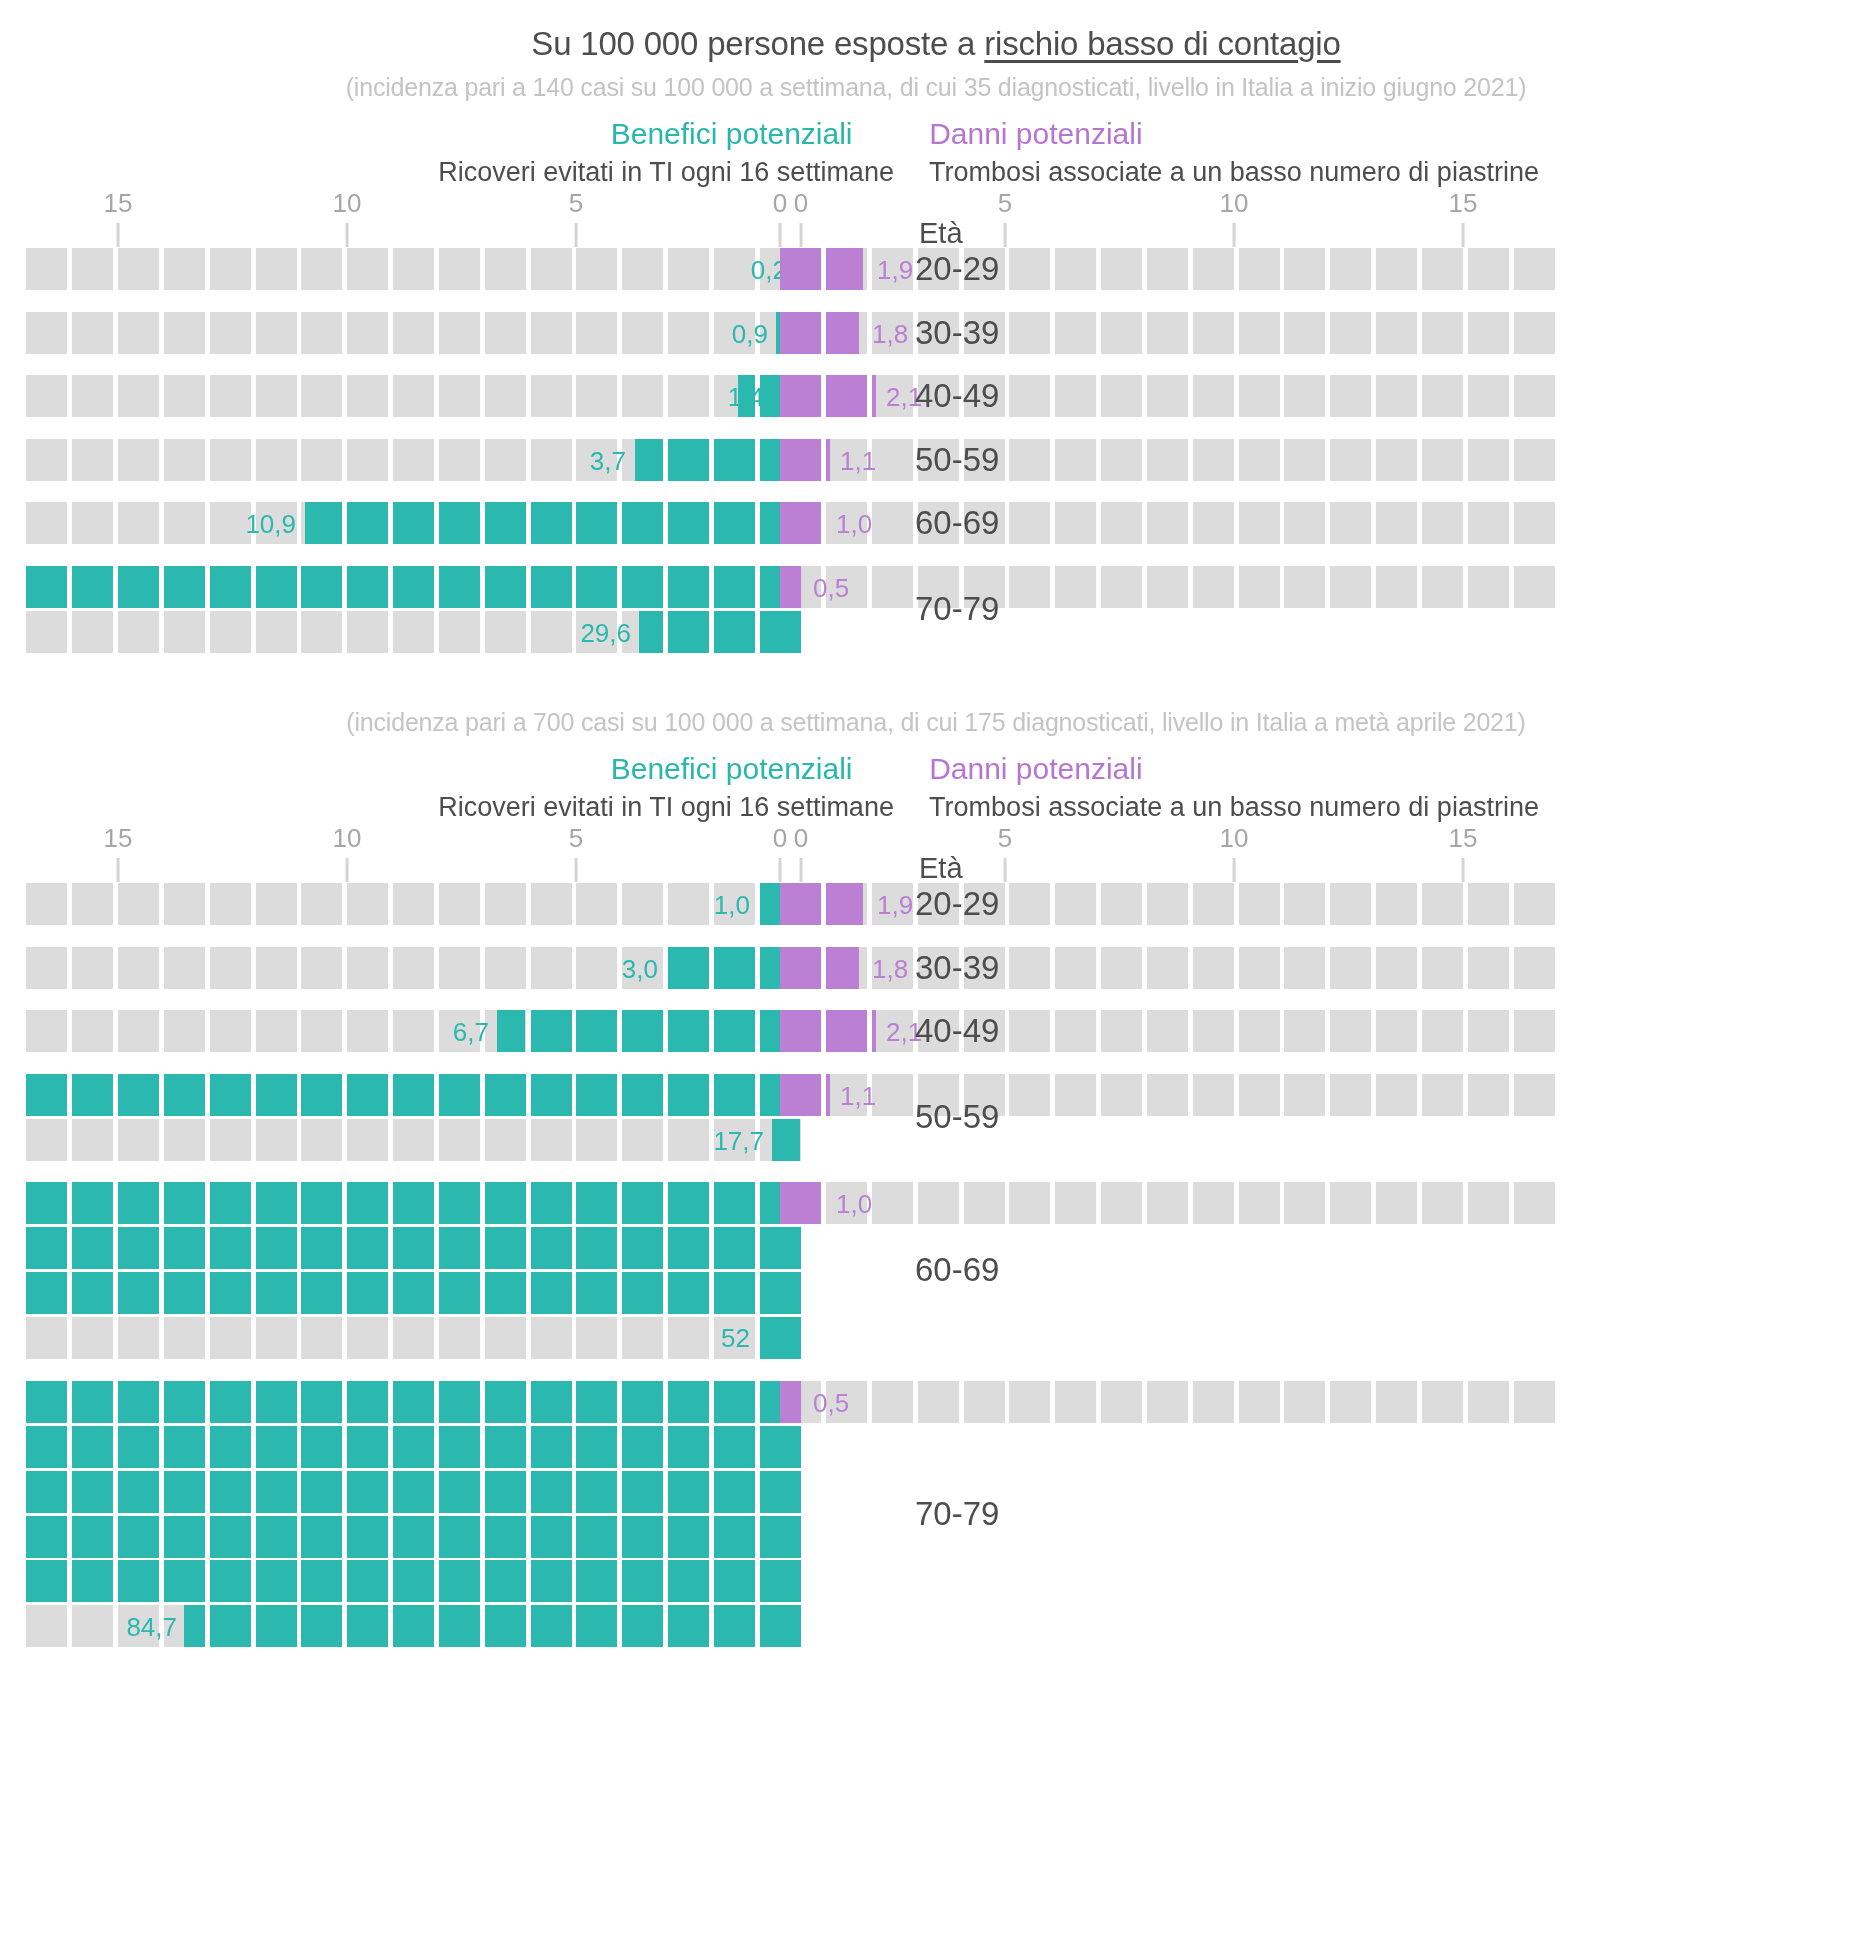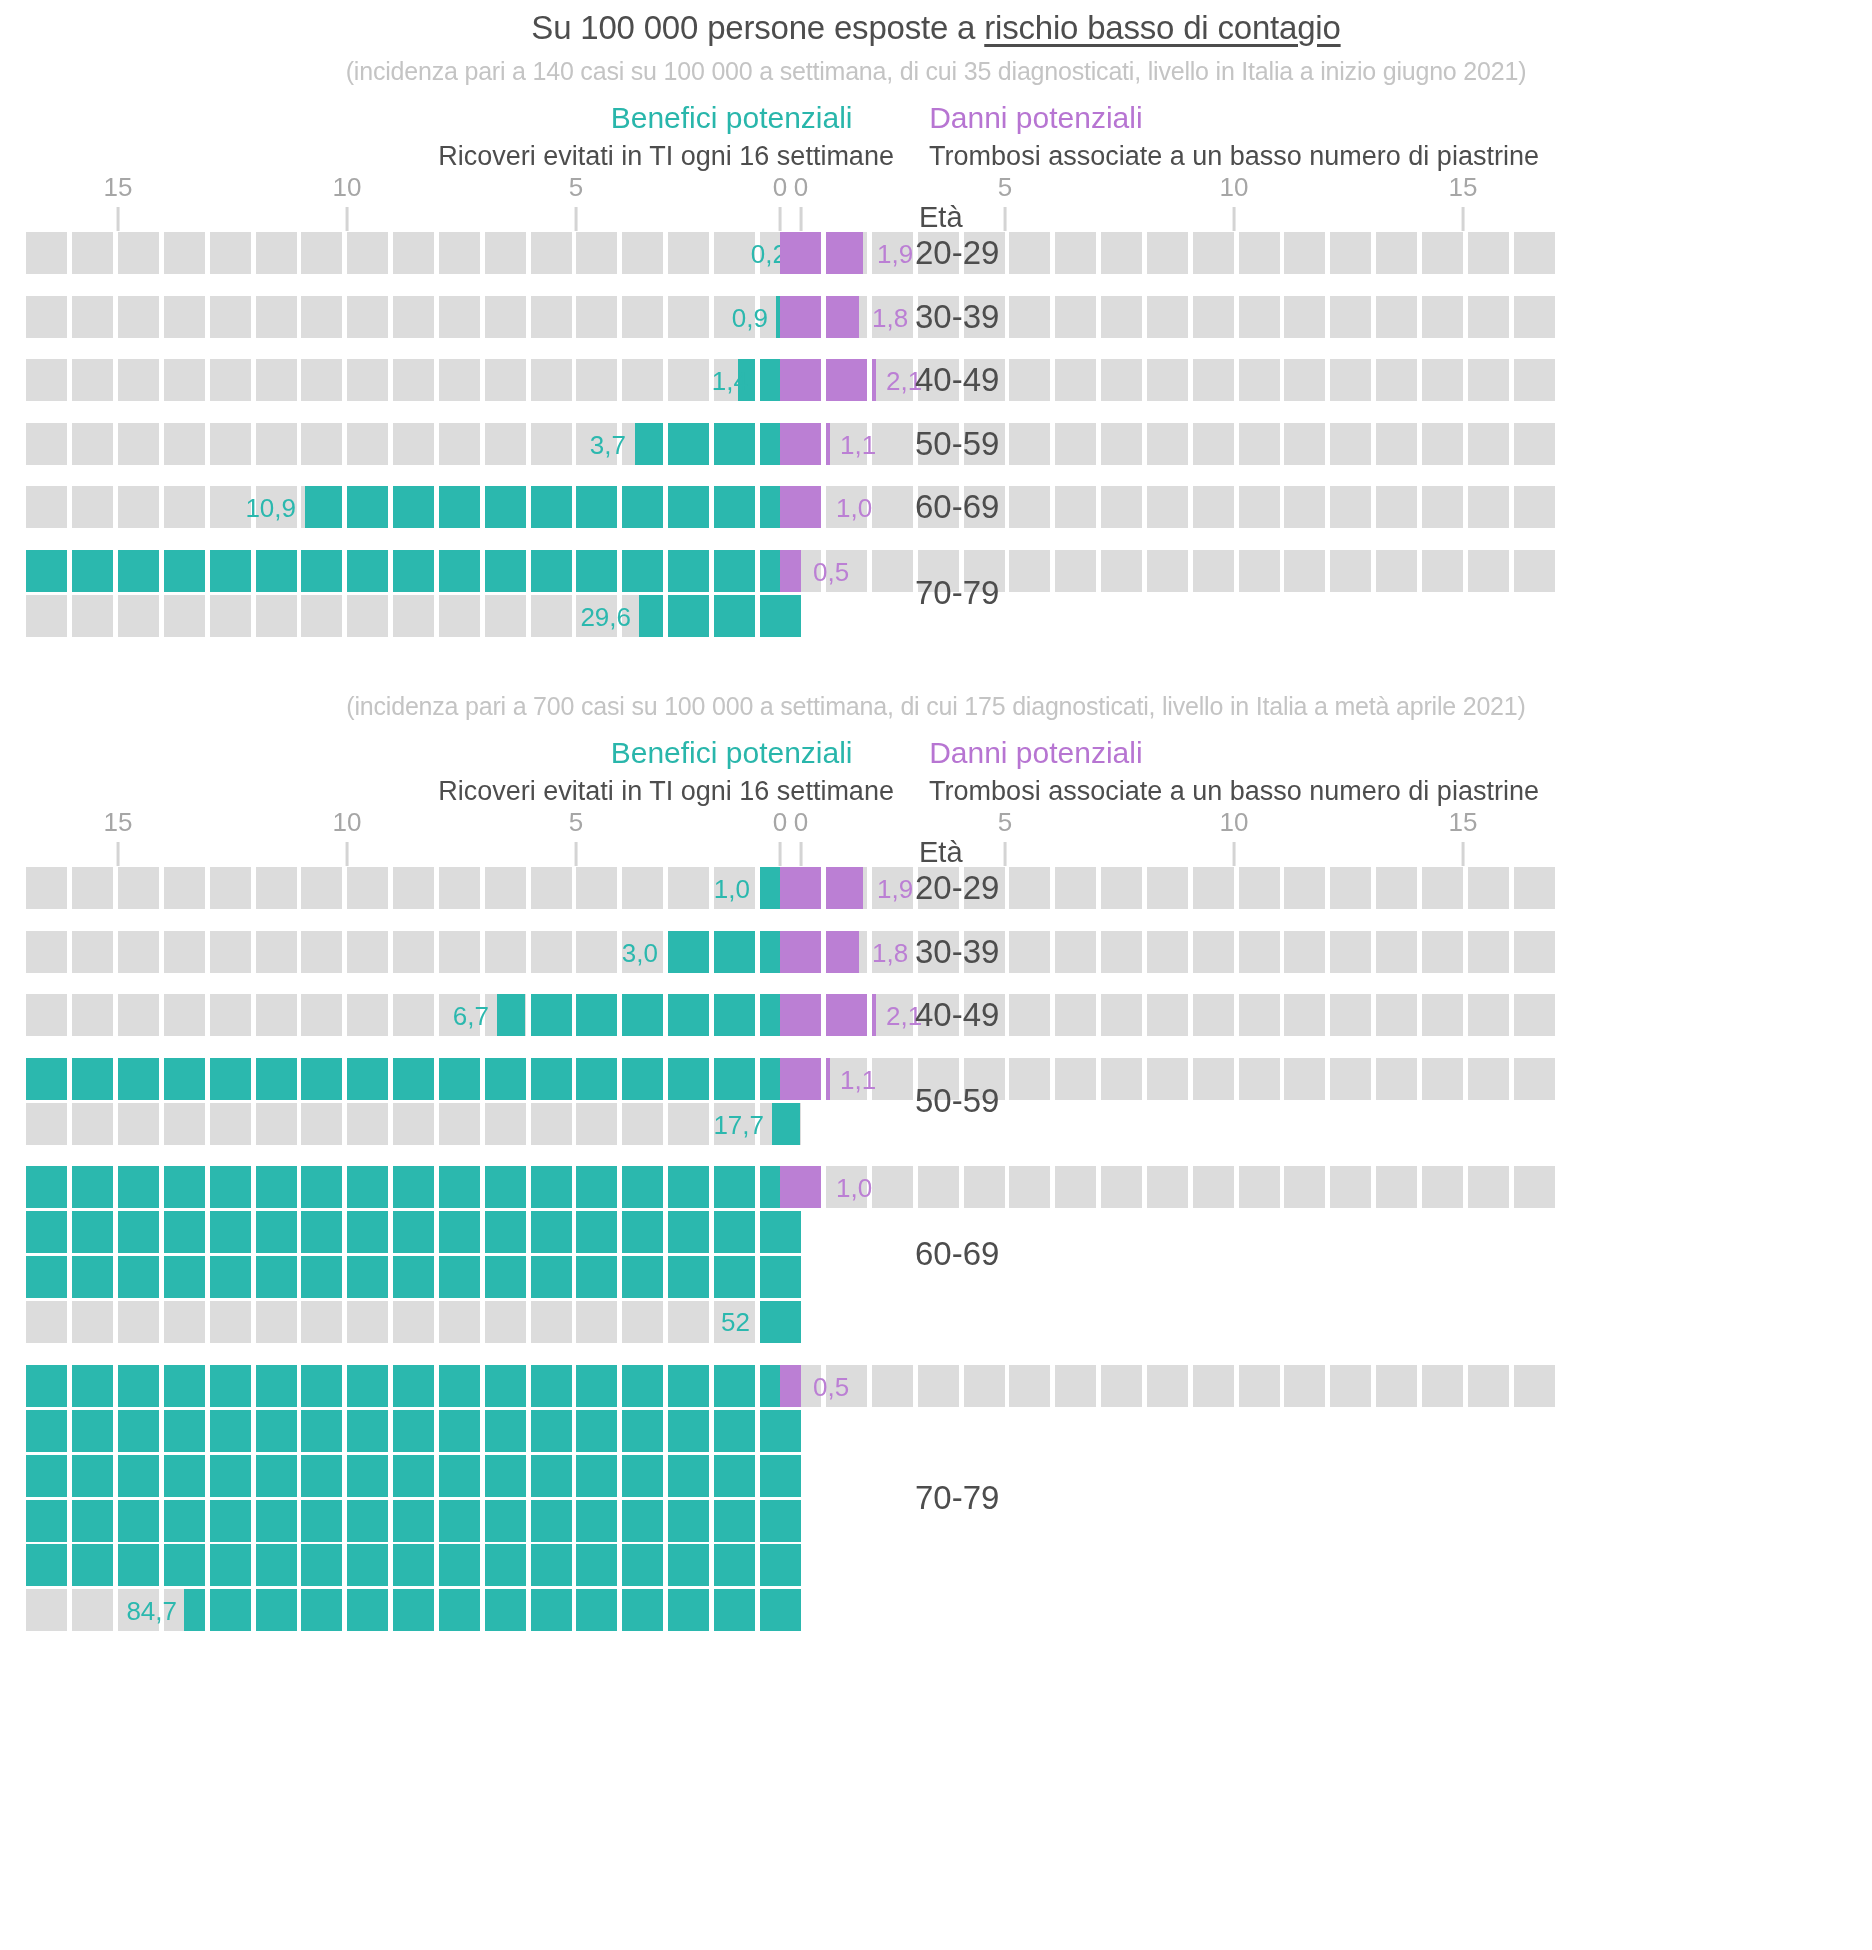--- a/index.html
+++ b/index.html
@@ -45,21 +45,21 @@
   .cell.purple{ background:#bb7fd4; }
   .vlabel{ position:absolute; font-size:26px; line-height:1; white-space:nowrap; }
   .vlabel.teal{ color:#2bb8ae; }
   .vlabel.purple{ color:#bb7fd4; }
   .agelabel{ position:absolute; left:915px; font-size:33px; color:#4d4d4d; white-space:nowrap; }
 </style>
 </head>
 <body>
 
 <div id="root">
-    <div class="panel" style="margin-top:9px">
+    <div class="panel" style="margin-top:25px">
     <div class="title">Su 100 000 persone esposte a <span class="u">rischio basso di contagio</span></div>
     <div class="subtitle">(incidenza pari a 140 casi su 100 000 a settimana, di cui 35 diagnosticati, livello in Italia a inizio giugno 2021)</div>
     <div class="legendrow">
       <div class="legend-left">Benefici potenziali</div>
       <div class="legend-right">Danni potenziali</div>
     </div>
     <div class="axtitlerow">
       <div class="axtitle-left">Ricoveri evitati in TI ogni 16 settimane</div>
       <div class="axtitle-right">Trombosi associate a un basso numero di piastrine</div>
     </div>
@@ -194,21 +194,21 @@
             <div class="cell" style="left:393px;top:0px;width:41px;height:42px"></div>
             <div class="cell" style="left:439px;top:0px;width:41px;height:42px"></div>
             <div class="cell" style="left:485px;top:0px;width:41px;height:42px"></div>
             <div class="cell" style="left:531px;top:0px;width:41px;height:42px"></div>
             <div class="cell" style="left:576px;top:0px;width:41px;height:42px"></div>
             <div class="cell" style="left:622px;top:0px;width:41px;height:42px"></div>
             <div class="cell" style="left:668px;top:0px;width:41px;height:42px"></div>
             <div class="cell" style="left:714px;top:0px;width:41px;height:42px"></div>
             <div class="cell teal" style="left:738px;top:0px;width:16.6px;height:42px"></div>
             <div class="cell teal" style="left:760px;top:0px;width:41px;height:42px"></div>
-            <div class="vlabel teal" style="left:748px;top:8.8px;transform:translateX(-100%)">1,4</div>
+            <div class="vlabel teal" style="left:764px;top:8.8px;transform:translateX(-100%)">1,4</div>
         <div class="cell purple" style="left:780px;top:0px;width:41px;height:42px"></div>
             <div class="cell purple" style="left:826px;top:0px;width:41px;height:42px"></div>
             <div class="cell" style="left:872px;top:0px;width:41px;height:42px"></div>
             <div class="cell purple" style="left:872px;top:0px;width:3.9px;height:42px"></div>
             <div class="cell" style="left:918px;top:0px;width:41px;height:42px"></div>
             <div class="cell" style="left:964px;top:0px;width:41px;height:42px"></div>
             <div class="cell" style="left:1009px;top:0px;width:41px;height:42px"></div>
             <div class="cell" style="left:1055px;top:0px;width:41px;height:42px"></div>
             <div class="cell" style="left:1101px;top:0px;width:41px;height:42px"></div>
             <div class="cell" style="left:1147px;top:0px;width:41px;height:42px"></div>

